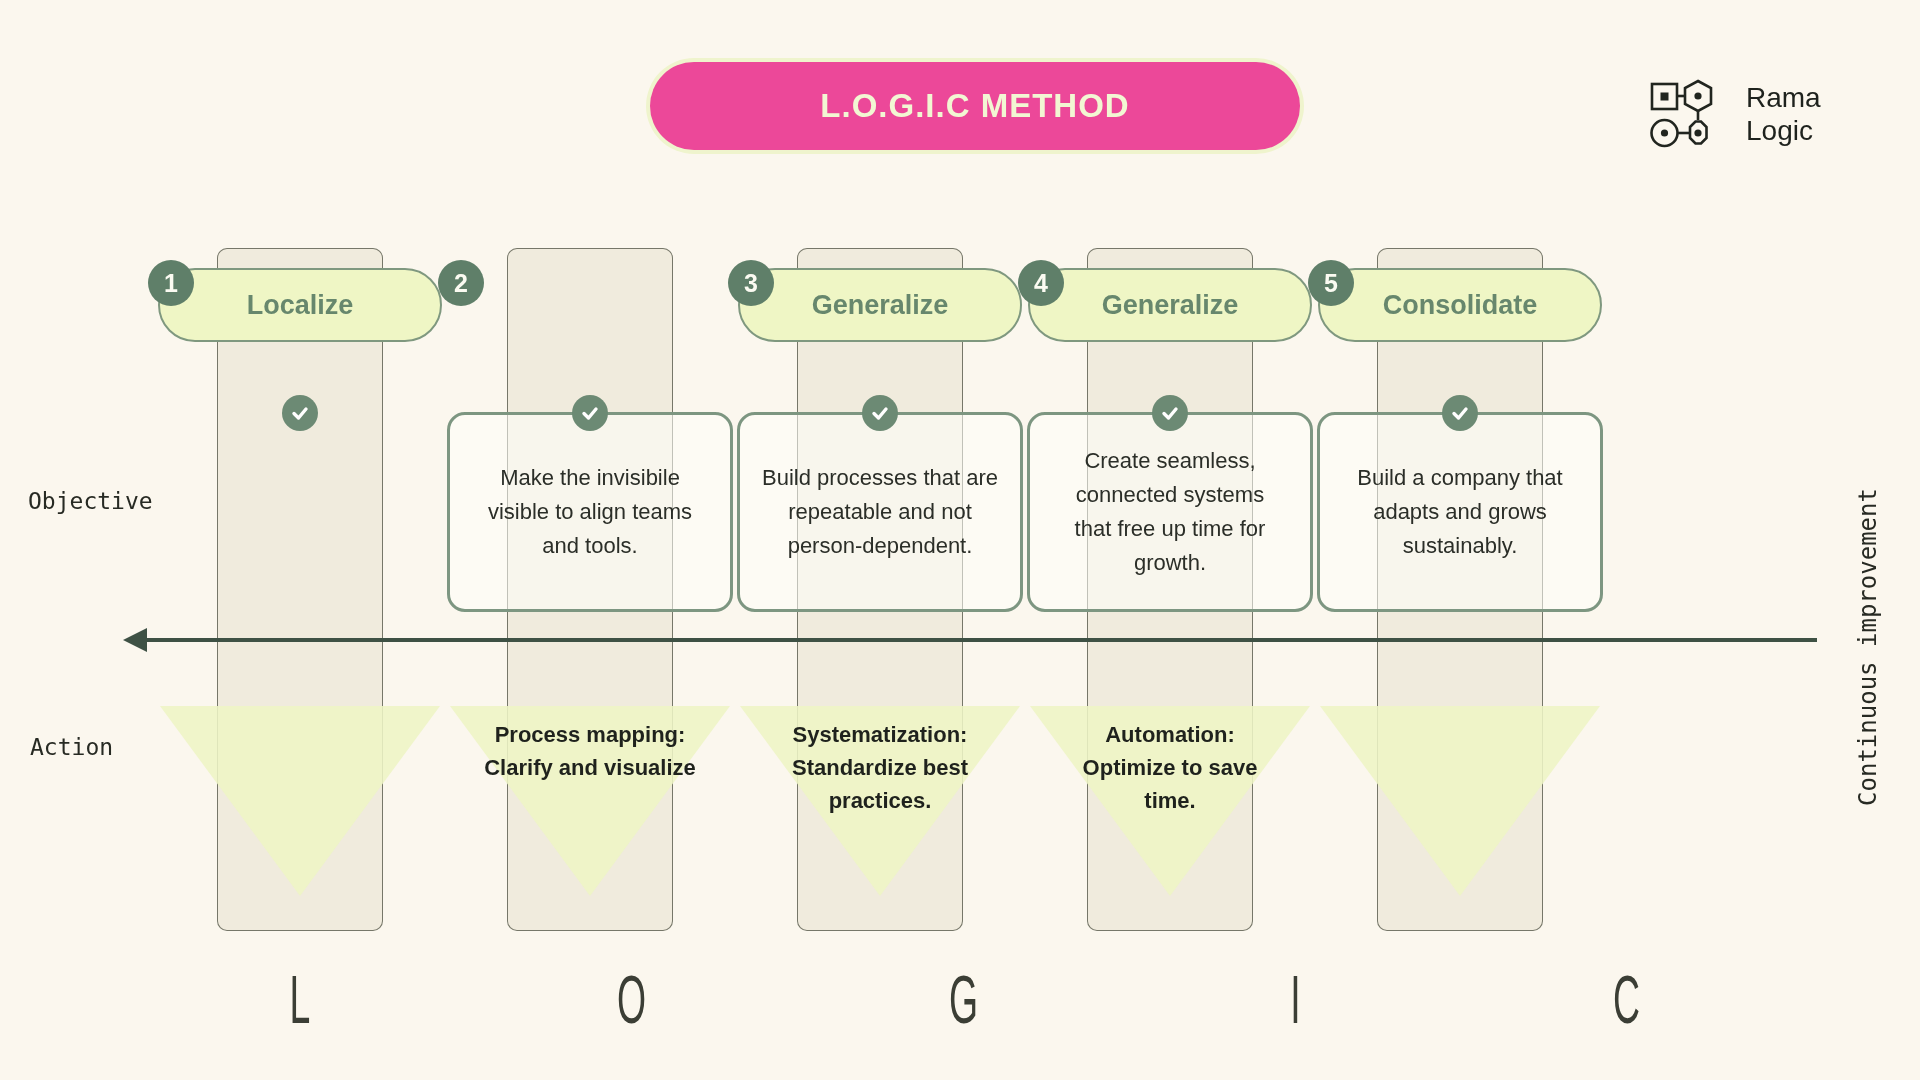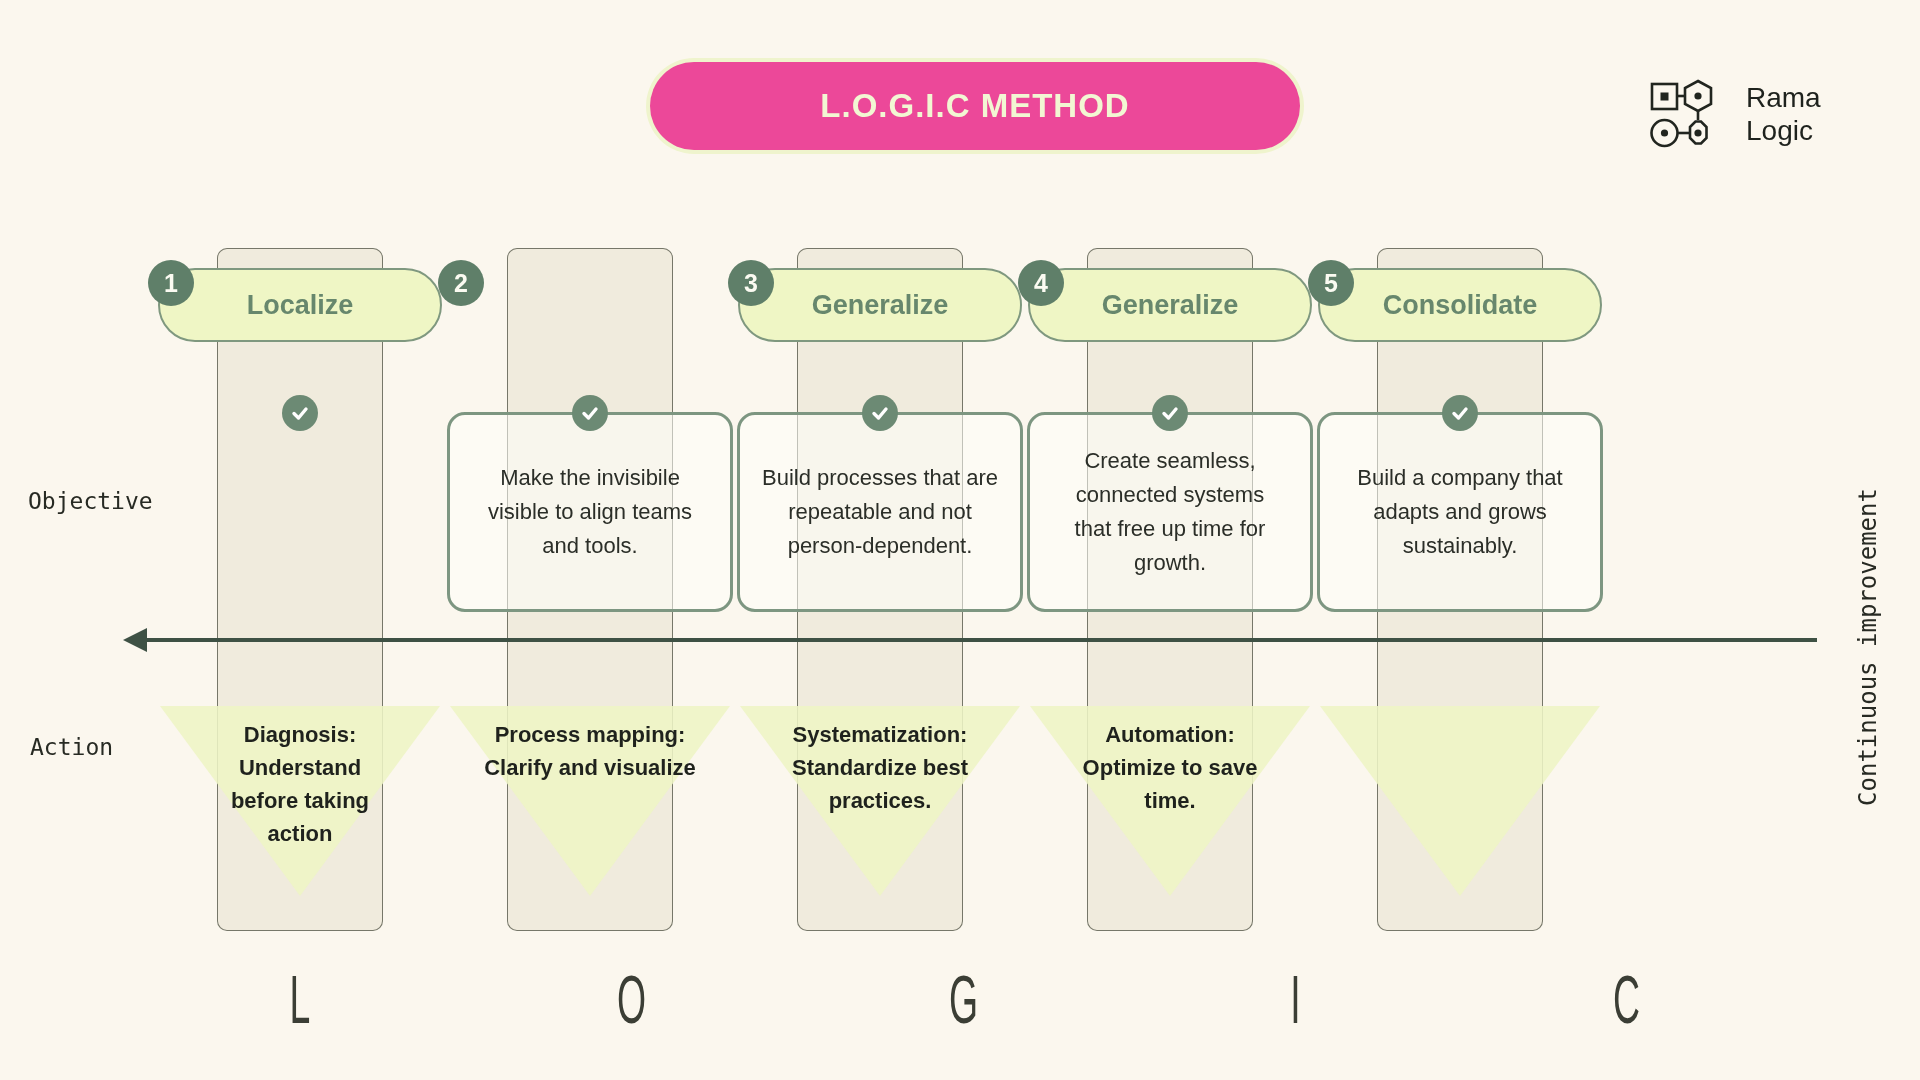--- a/index.html
+++ b/index.html
@@ -185,24 +185,20 @@
     <div class="col-triangle"></div>
     <div class="col-header">
       <span>Localize</span>
     </div>
     <div class="col-badge">1</div>
     <div class="check-badge">
       <svg width="20" height="20" viewBox="0 0 20 20">
           <polyline points="4,10.5 8.5,15 16,6" fill="none" stroke="#ffffff" stroke-width="3.4" stroke-linecap="round" stroke-linejoin="round"></polyline>
         </svg>
     </div>
-    <div class="col-action">Diagnosis:
-Understand
-before taking
-action</div>
   </div>
 
   <div class="col">
     <div class="col-bar"></div>
     <div class="col-triangle"></div>
     <div class="col-badge">2</div>
     <div class="check-badge">
       <svg width="20" height="20" viewBox="0 0 20 20">
           <polyline points="4,10.5 8.5,15 16,6" fill="none" stroke="#ffffff" stroke-width="3.4" stroke-linecap="round" stroke-linejoin="round"></polyline>
         </svg>

